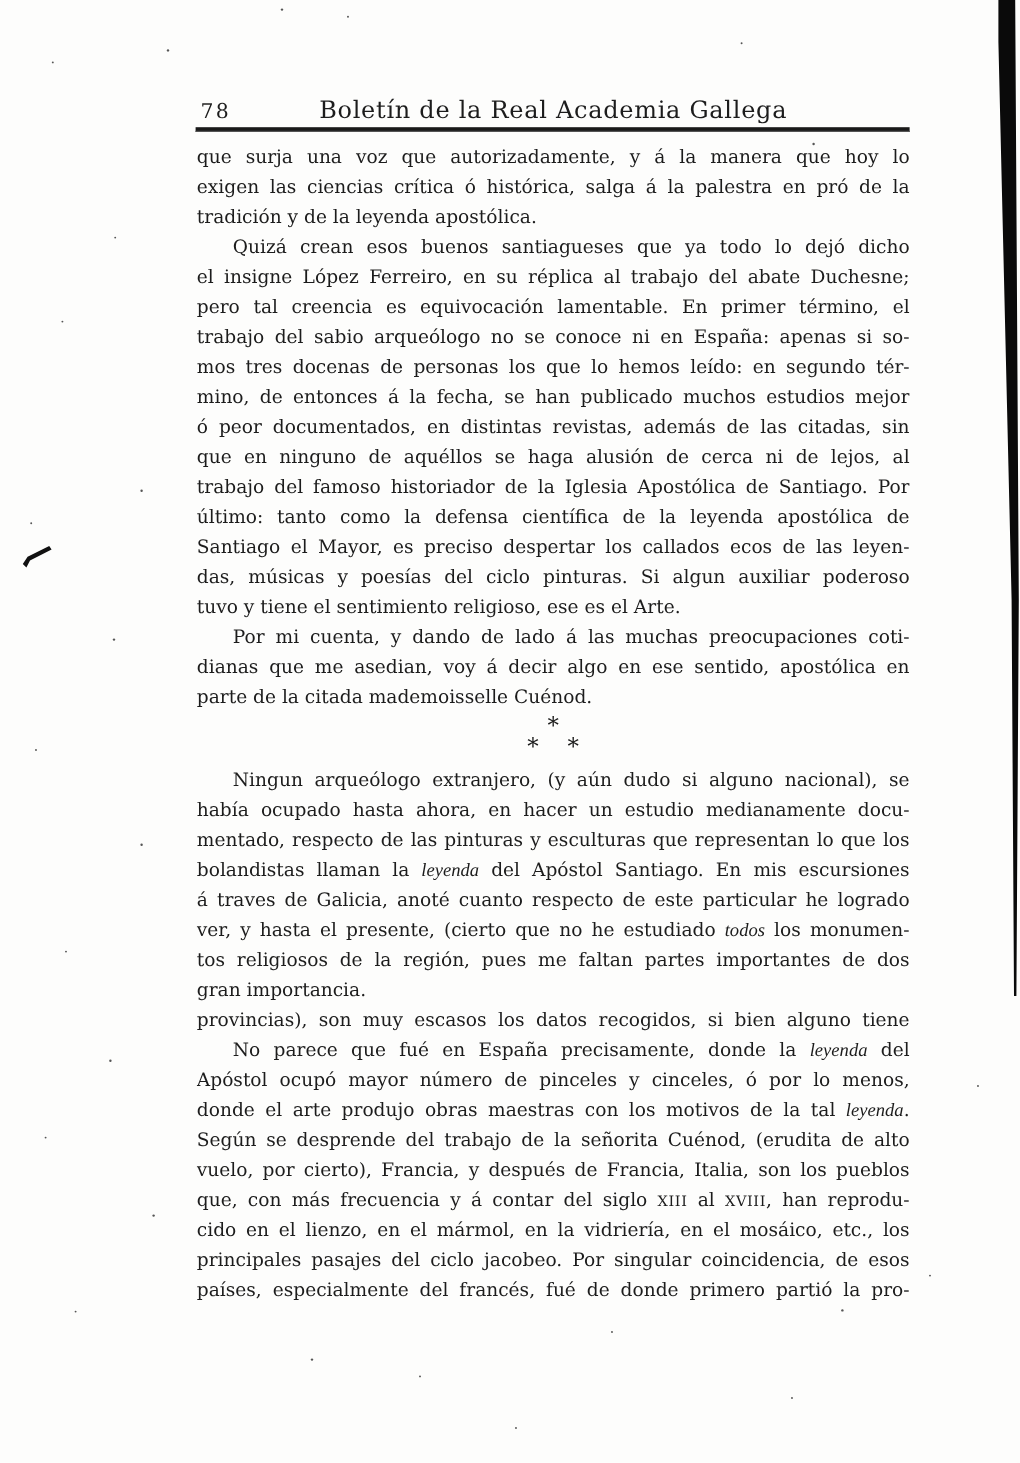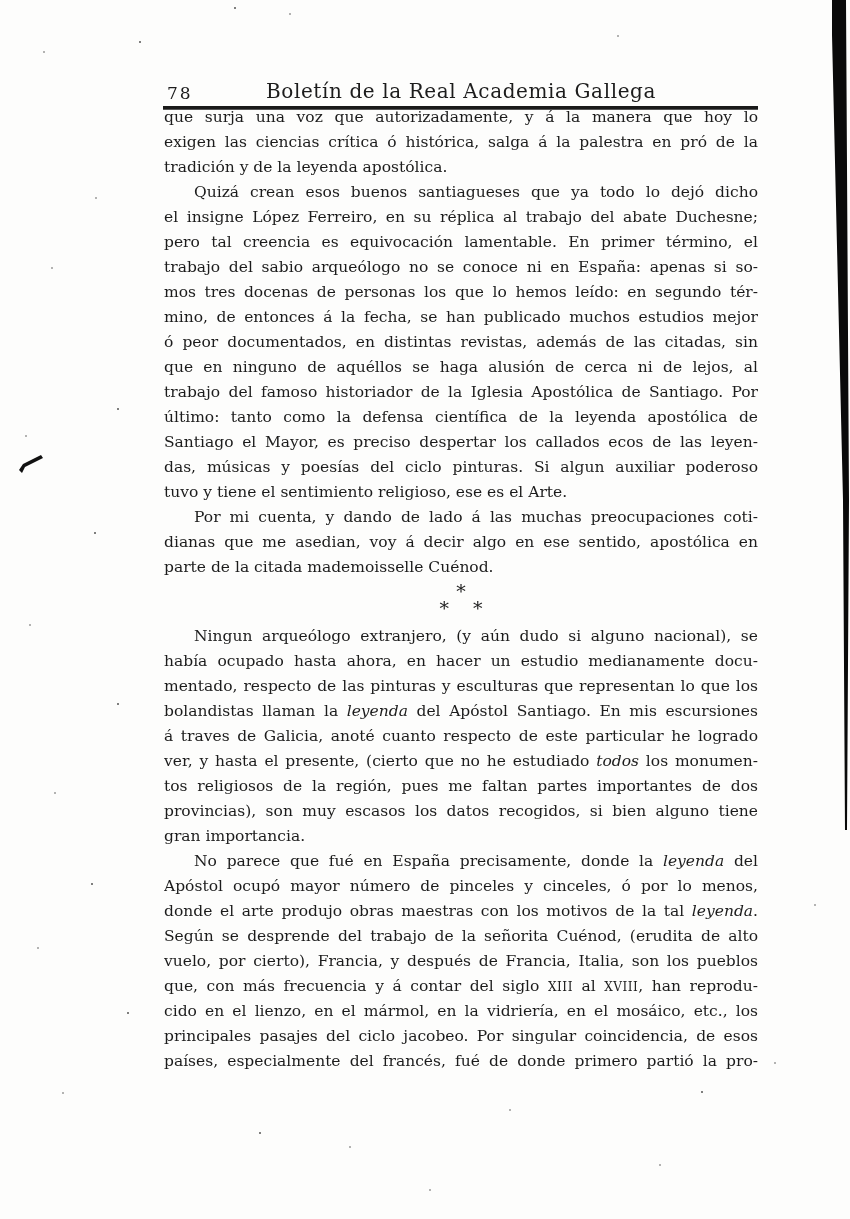--- a/index.html
+++ b/index.html
@@ -16,30 +16,30 @@
   .header-title{
     position:absolute;left:164px;top:79px;width:594px;text-align:center;
     font-size:20px;font-weight:normal;letter-spacing:0.6px;
   }
   .header-rule{
     position:absolute;left:163px;top:106px;width:595px;height:3px;
     background:#191919;border-bottom:1px solid #555;
   }
   
   .text-block{
-    position:absolute;left:164px;top:105px;width:594px;
+    position:absolute;left:164px;top:119px;width:594px;
     font-size:15.5px;
   }
   .line{
     height:25px;line-height:25px;overflow:hidden;
     text-align:justify;text-align-last:justify;
   }
   .line.last{text-align-last:left;}
   .line.indent{padding-left:30px;}
-  .line i{font-style:italic;}
+  .line i{font-style:italic;font-family:Liberation Serif, serif;}
   .sc{text-transform:uppercase;font-size:0.78em;letter-spacing:0.5px;}
   
   .asterism{height:44px;box-sizing:border-box;padding-top:3px;text-align:center;}
   .ast-top{line-height:16px;font-size:19px;}
   .ast-bottom{line-height:18px;font-size:19px;word-spacing:18px;}
   
   .artifacts{position:absolute;left:0;top:0;width:850px;height:1219px;pointer-events:none;}
 </style>
 </head>
 <body>
@@ -84,22 +84,22 @@
     </div>
     <div>
         <div>
           <div class="line indent">Ningun arqueólogo extranjero, (y aún dudo si alguno nacional), se</div>
           <div class="line">había ocupado hasta ahora, en hacer un estudio medianamente docu-</div>
           <div class="line">mentado, respecto de las pinturas y esculturas que representan lo que los</div>
           <div class="line">bolandistas llaman la <i>leyenda</i> del Apóstol Santiago.  En mis escursiones</div>
           <div class="line">á traves de Galicia, anoté cuanto respecto de este particular he logrado</div>
           <div class="line">ver, y hasta el presente, (cierto que no he estudiado <i>todos</i> los monumen-</div>
           <div class="line">tos religiosos de la región, pues me faltan partes importantes de dos</div>
+          <div class="line last">gran importancia.</div>
           <div class="line">provincias), son muy escasos los datos recogidos, si bien alguno tiene</div>
-          <div class="line last">gran importancia.</div>
         </div>
         <div>
           <div class="line indent">No parece que fué en España precisamente, donde la <i>leyenda</i> del</div>
           <div class="line">Apóstol ocupó mayor número de pinceles y cinceles, ó por lo menos,</div>
           <div class="line">donde el arte produjo obras maestras con los motivos de la tal <i>leyenda</i>.</div>
           <div class="line">Según se desprende del trabajo de la señorita Cuénod, (erudita de alto</div>
           <div class="line">vuelo, por cierto), Francia, y después de Francia, Italia, son los pueblos</div>
           <div class="line">que, con más frecuencia y á contar del siglo <span class="sc">xiii</span> al <span class="sc">xviii</span>, han reprodu-</div>
           <div class="line">cido en el lienzo, en el mármol, en la vidriería, en el mosáico, etc., los</div>
           <div class="line">principales pasajes del ciclo jacobeo. Por singular coincidencia, de esos</div>

